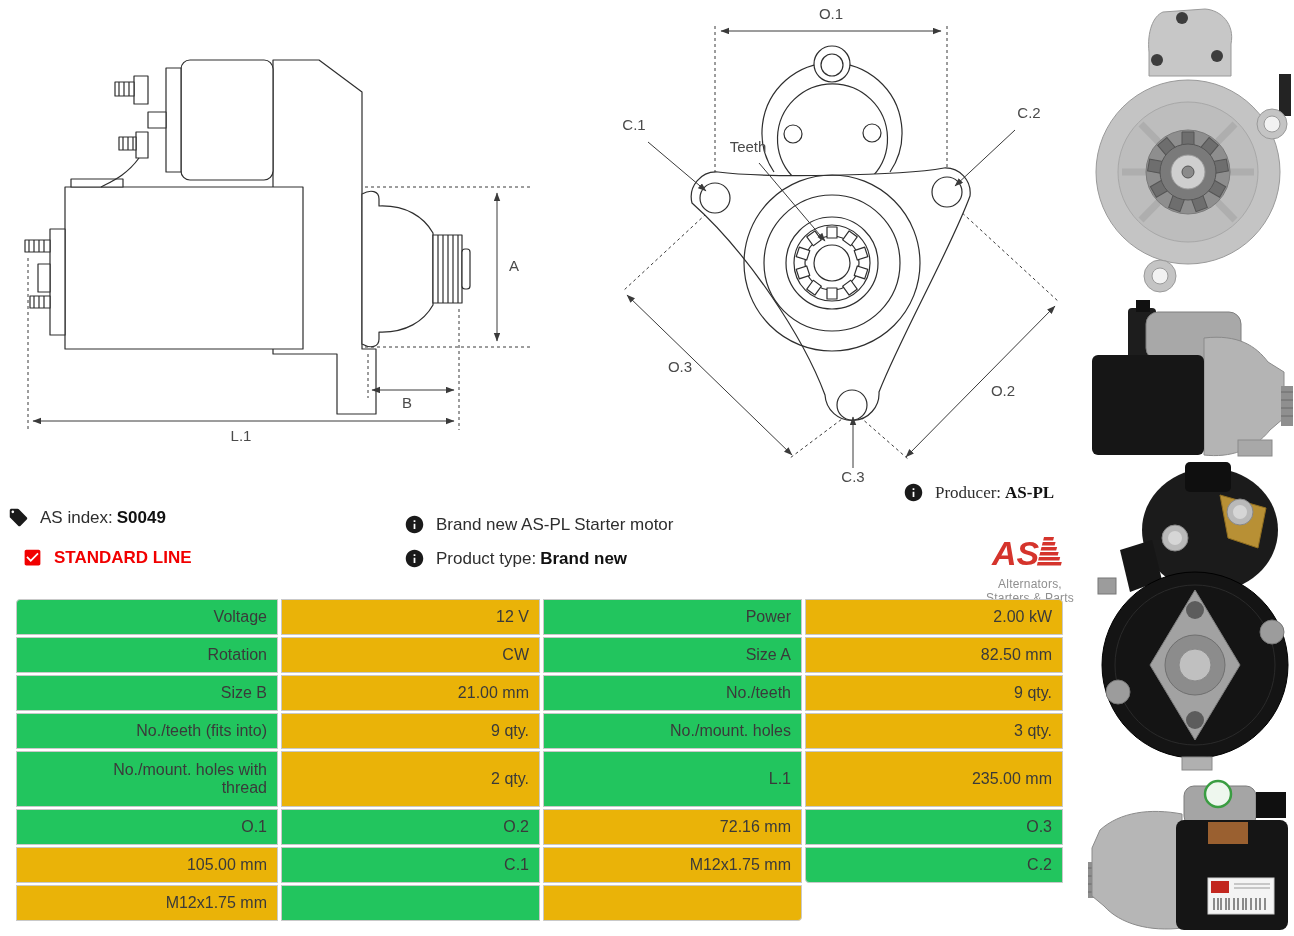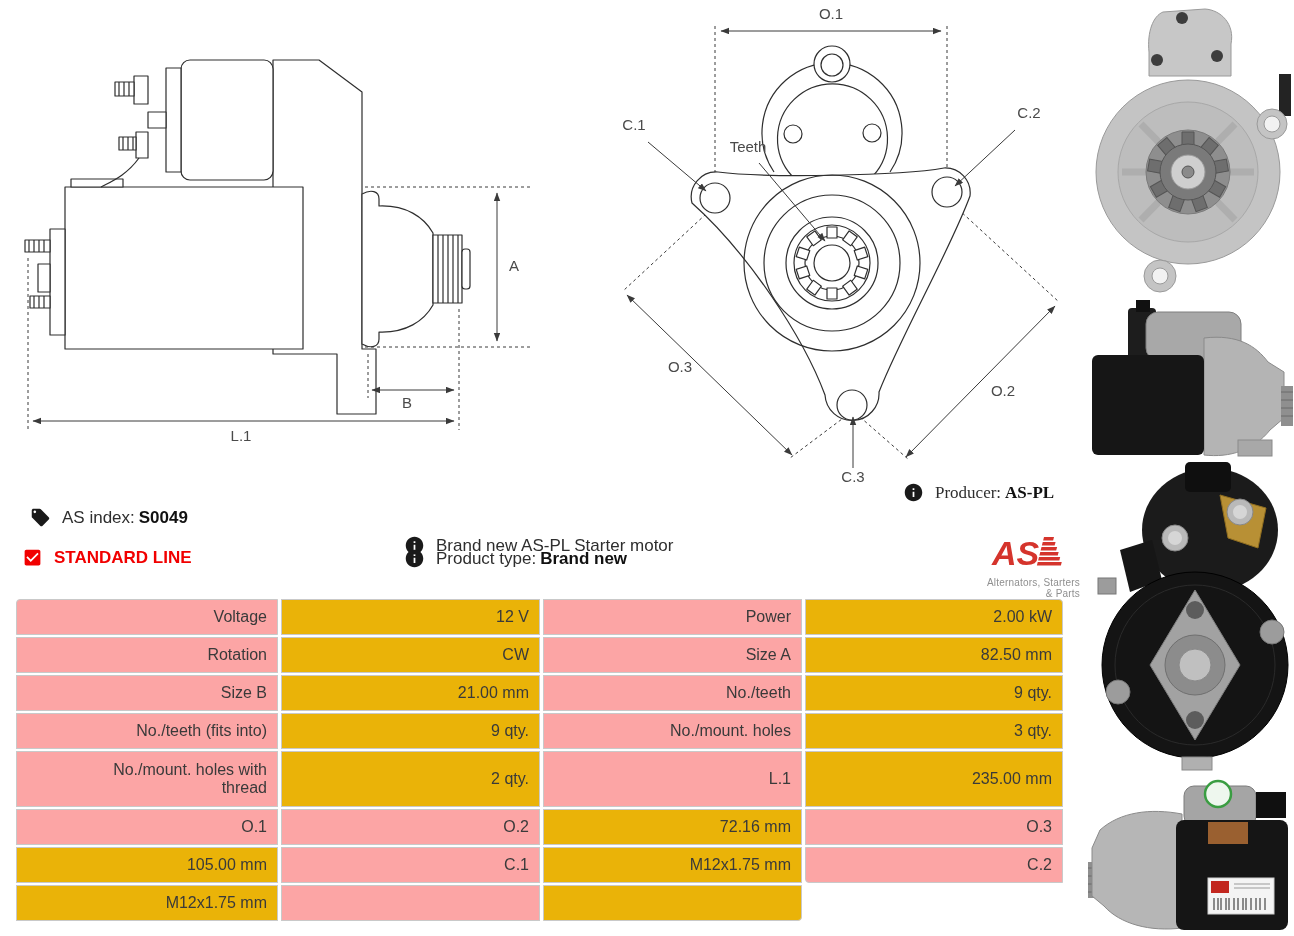--- a/index.html
+++ b/index.html
@@ -19,42 +19,42 @@
   .ph { position:absolute; }
   .ph1 { left:1085px; top:4px;   }
   .ph2 { left:1088px; top:300px; }
   .ph3 { left:1090px; top:460px; }
   .ph4 { left:1088px; top:778px; }
 
   
   .info-item { position:absolute; display:flex; align-items:center; gap:11px;
                font-size:17px; color:#2e2e2e; white-space:nowrap; }
   .info-item b { margin-left:4px; color:#111; }
-  #as-index     { left:30px;  top:507px; }
+  #as-index     { left:8px;  top:507px; }
   #standard     { left:22px;  top:547px; font-weight:bold; color:#f10000;align-items:center; }
-  #brand-new    { left:404px; top:535px; }
+  #brand-new    { left:404px; top:514px; }
   #product-type { left:404px; top:548px; }
   #producer     { left:903px; top:482px;font-family:Liberation Serif, serif; }
   #logo { position:absolute; left:980px; top:534px; width:100px; text-align:center; }
-  #logo .tagline { font-size:10px; color:#8f8f8f; margin-top:1px; letter-spacing:0.2px;text-align:right; }
+  #logo .tagline { font-size:12px; color:#8f8f8f; margin-top:1px; letter-spacing:0.2px; }
   .ic { flex:0 0 auto; }
 
   
   #spec {
     position:absolute; left:16px; top:599px; width:1048px;
     display:grid;
     grid-template-columns: 262px 259px 259px 258px;
     grid-template-rows: 36px 36px 36px 36px 56px 36px 36px 36px;
     column-gap:3px; row-gap:2px;
   }
   .cell {
     border:1px solid #c9c9c9; display:flex; align-items:center; justify-content:flex-end;
     padding:2px 10px 2px 6px; font-size:16px; color:#3a3a3a; text-align:right; line-height:1.15;
   }
-  .lbl { background:#fca5a5; }
+  .lbl { background:#22c55e; }
   .val { background:#eab308; }
   .tl { border-top-left-radius:4px; }  .tr { border-top-right-radius:4px;text-align:center; }
   .bl { border-bottom-left-radius:4px; } .br { border-bottom-right-radius:4px; }
   .narrow span { display:inline-block; max-width:185px; }
 </style>
 </head>
 <body>
 
 <div id="stage">
 

